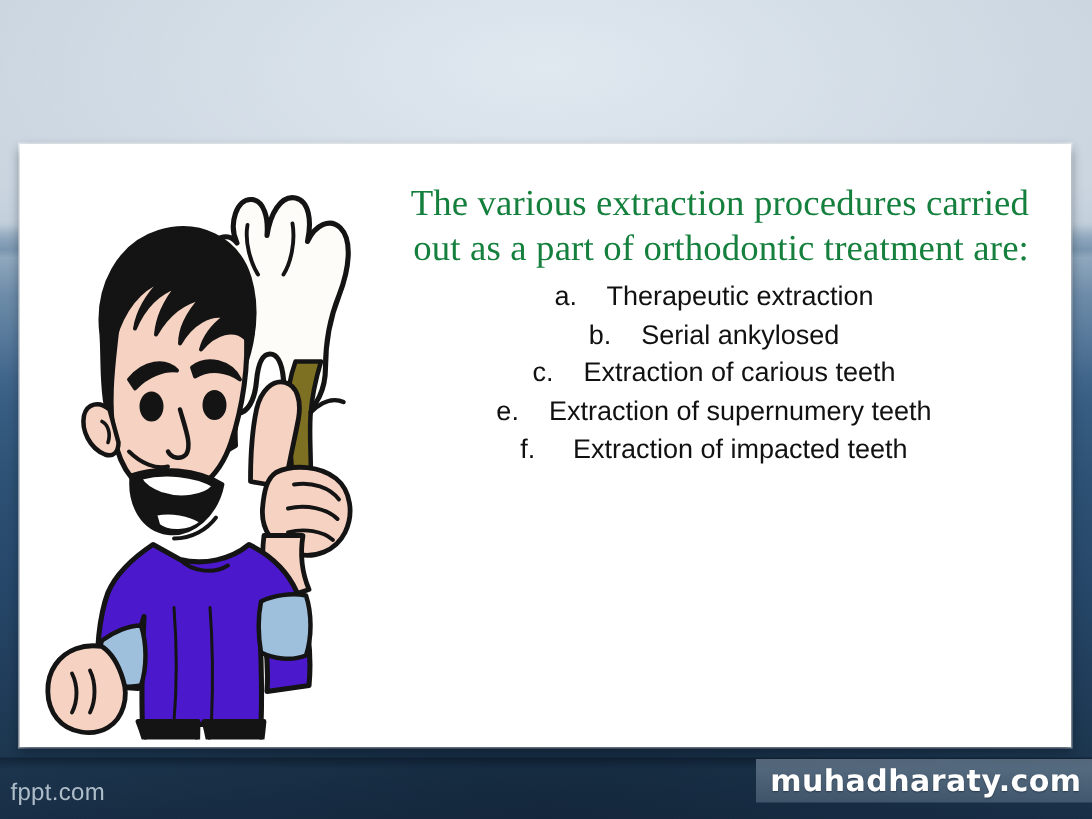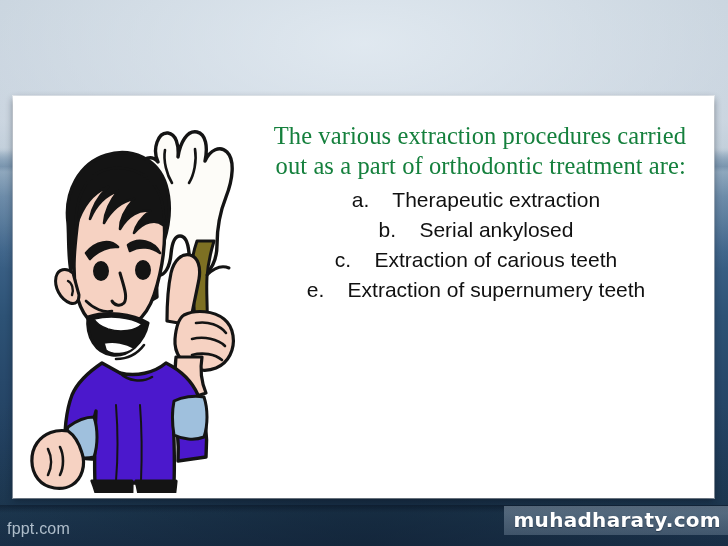--- a/index.html
+++ b/index.html
@@ -124,21 +124,21 @@
     letter-spacing: 0.1px;
     text-align: right;
   }
   #list {
     list-style: none;
     margin: 0;
     padding: 0;
   }
   #list li {
     font-family: "Liberation Sans", sans-serif;
-    font-size: 21px;
+    font-size: 18px;
     line-height: 1.42;
     color: #111111;
     margin: 0;
     padding: 0;
     text-align: center;
   }
   #list li .marker {
     display: inline;
     white-space: pre;
   }
@@ -352,20 +352,25 @@
           <li>
             <span class="marker">c.</span>
             <span class="spacer">&nbsp;&nbsp; </span>
             <span class="txt">Extraction of carious teeth</span>
           </li>
           <li>
             <span class="marker">e.</span>
             <span class="spacer">&nbsp;&nbsp; </span>
             <span class="txt">Extraction of supernumery teeth</span>
           </li>
+          <li>
+            <span class="marker">f.</span>
+            <span class="spacer">&nbsp;&nbsp;&nbsp; </span>
+            <span class="txt">Extraction of impacted teeth</span>
+          </li>
         </ul>
       </div>
 
     </div>
   </div>
 
   <div id="fppt">fppt.com</div>
   <div id="muh-box">
     <span id="muh">muhadharaty.com</span>
   </div>

